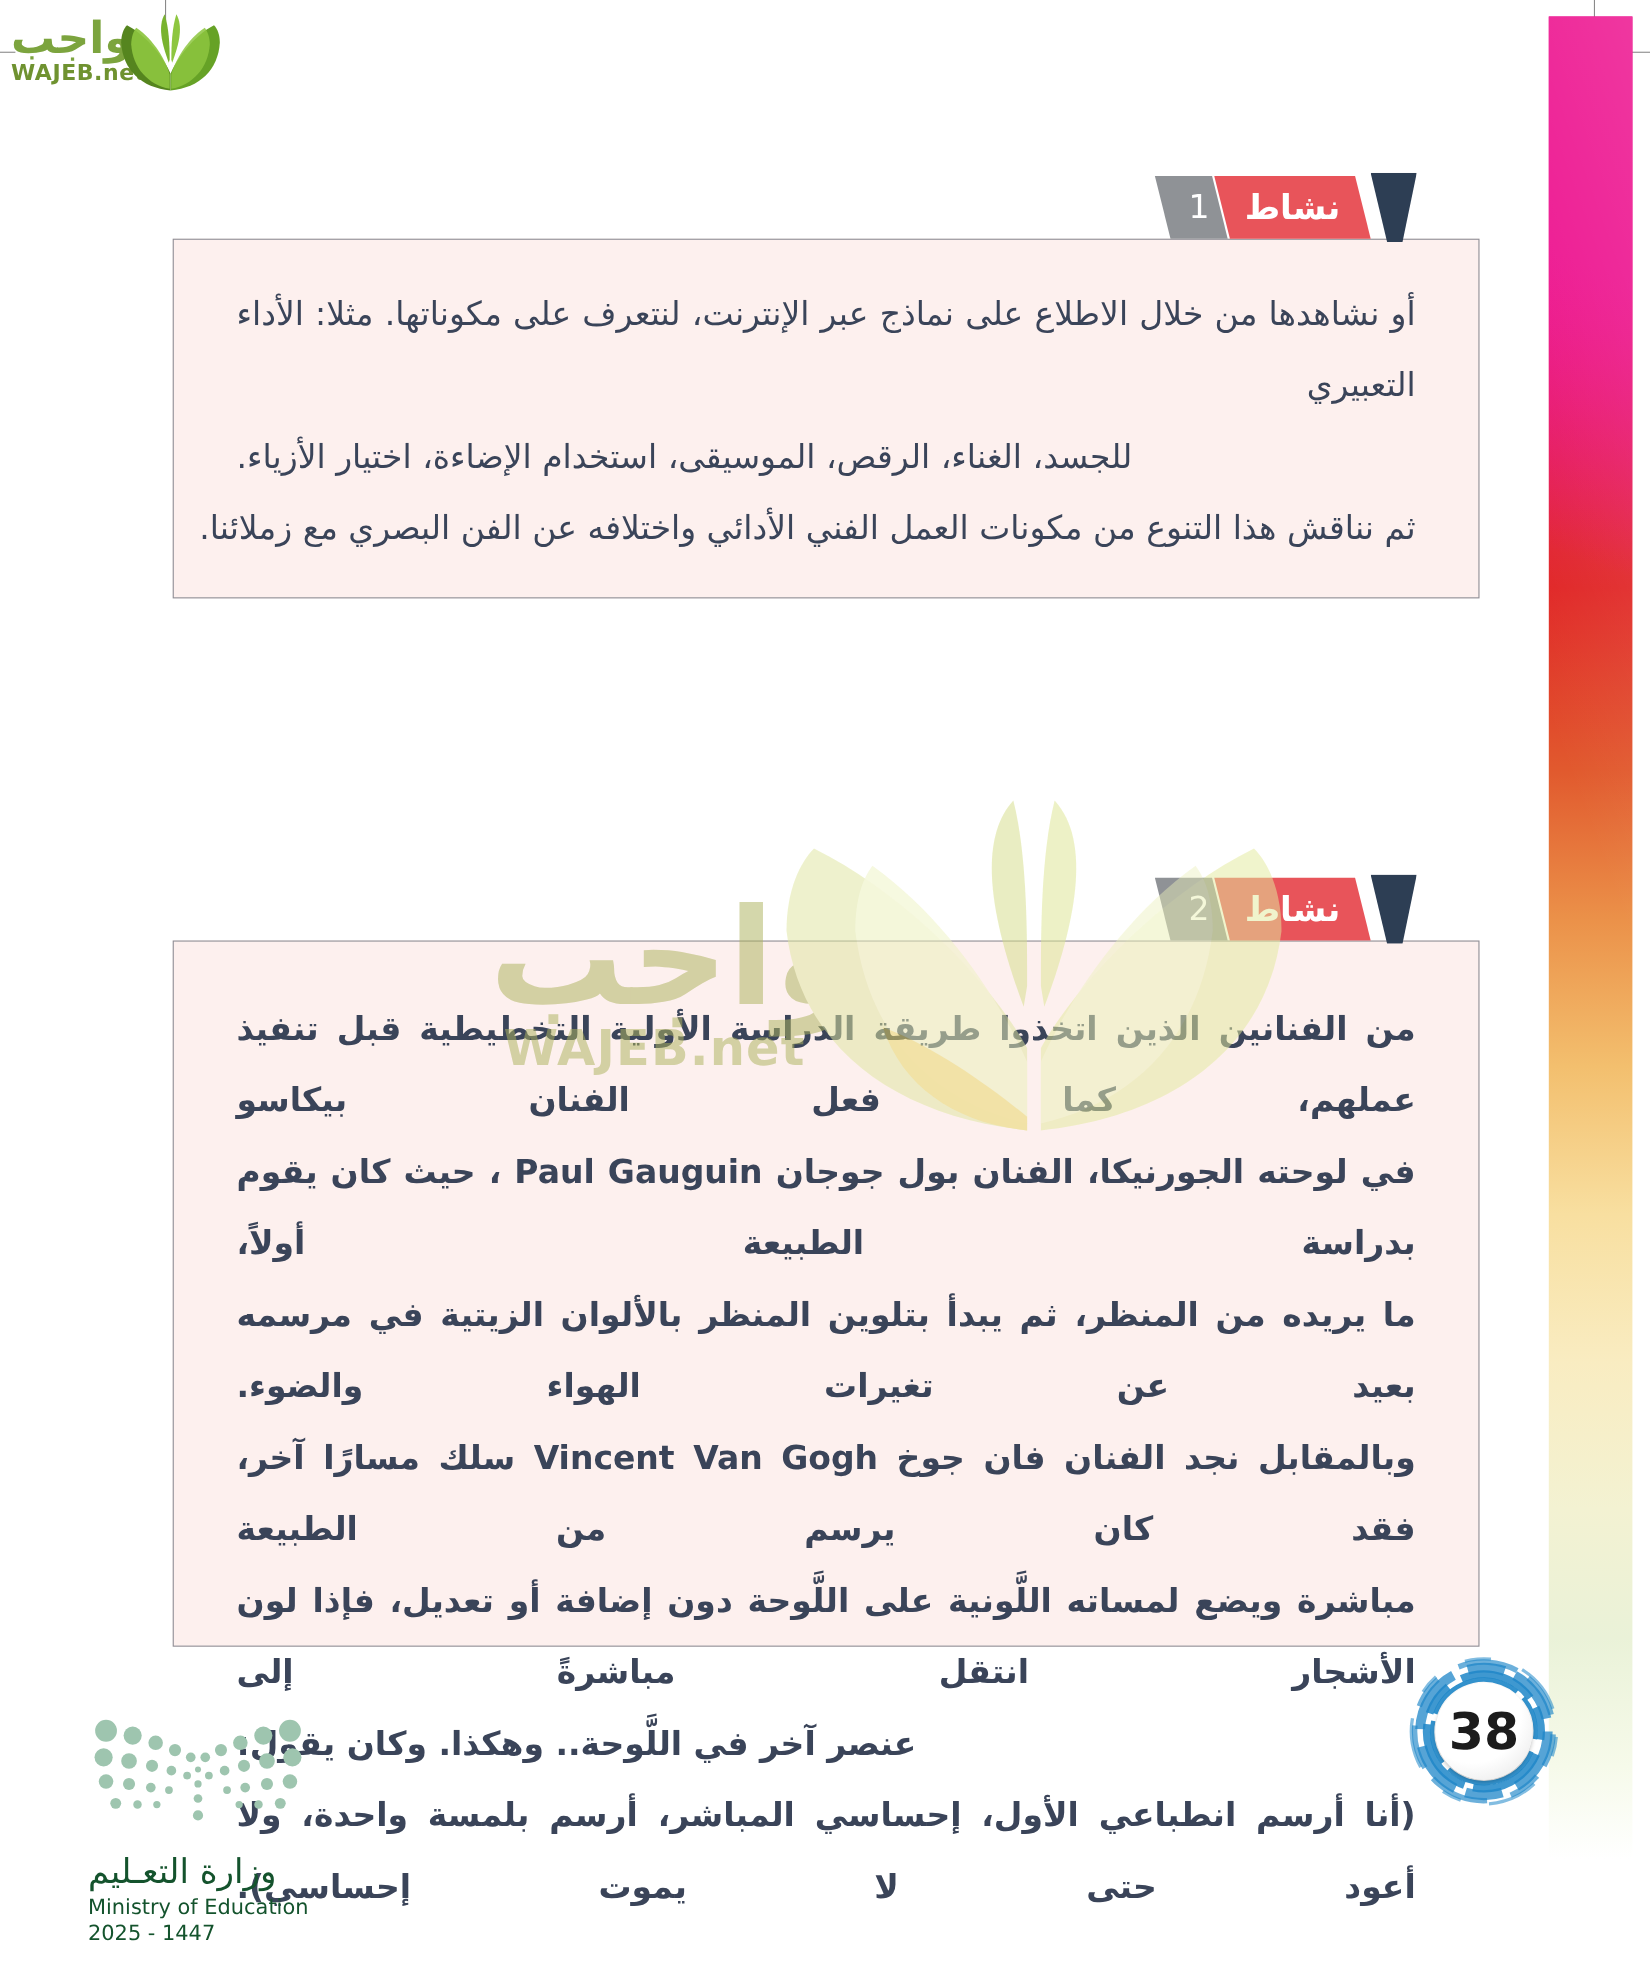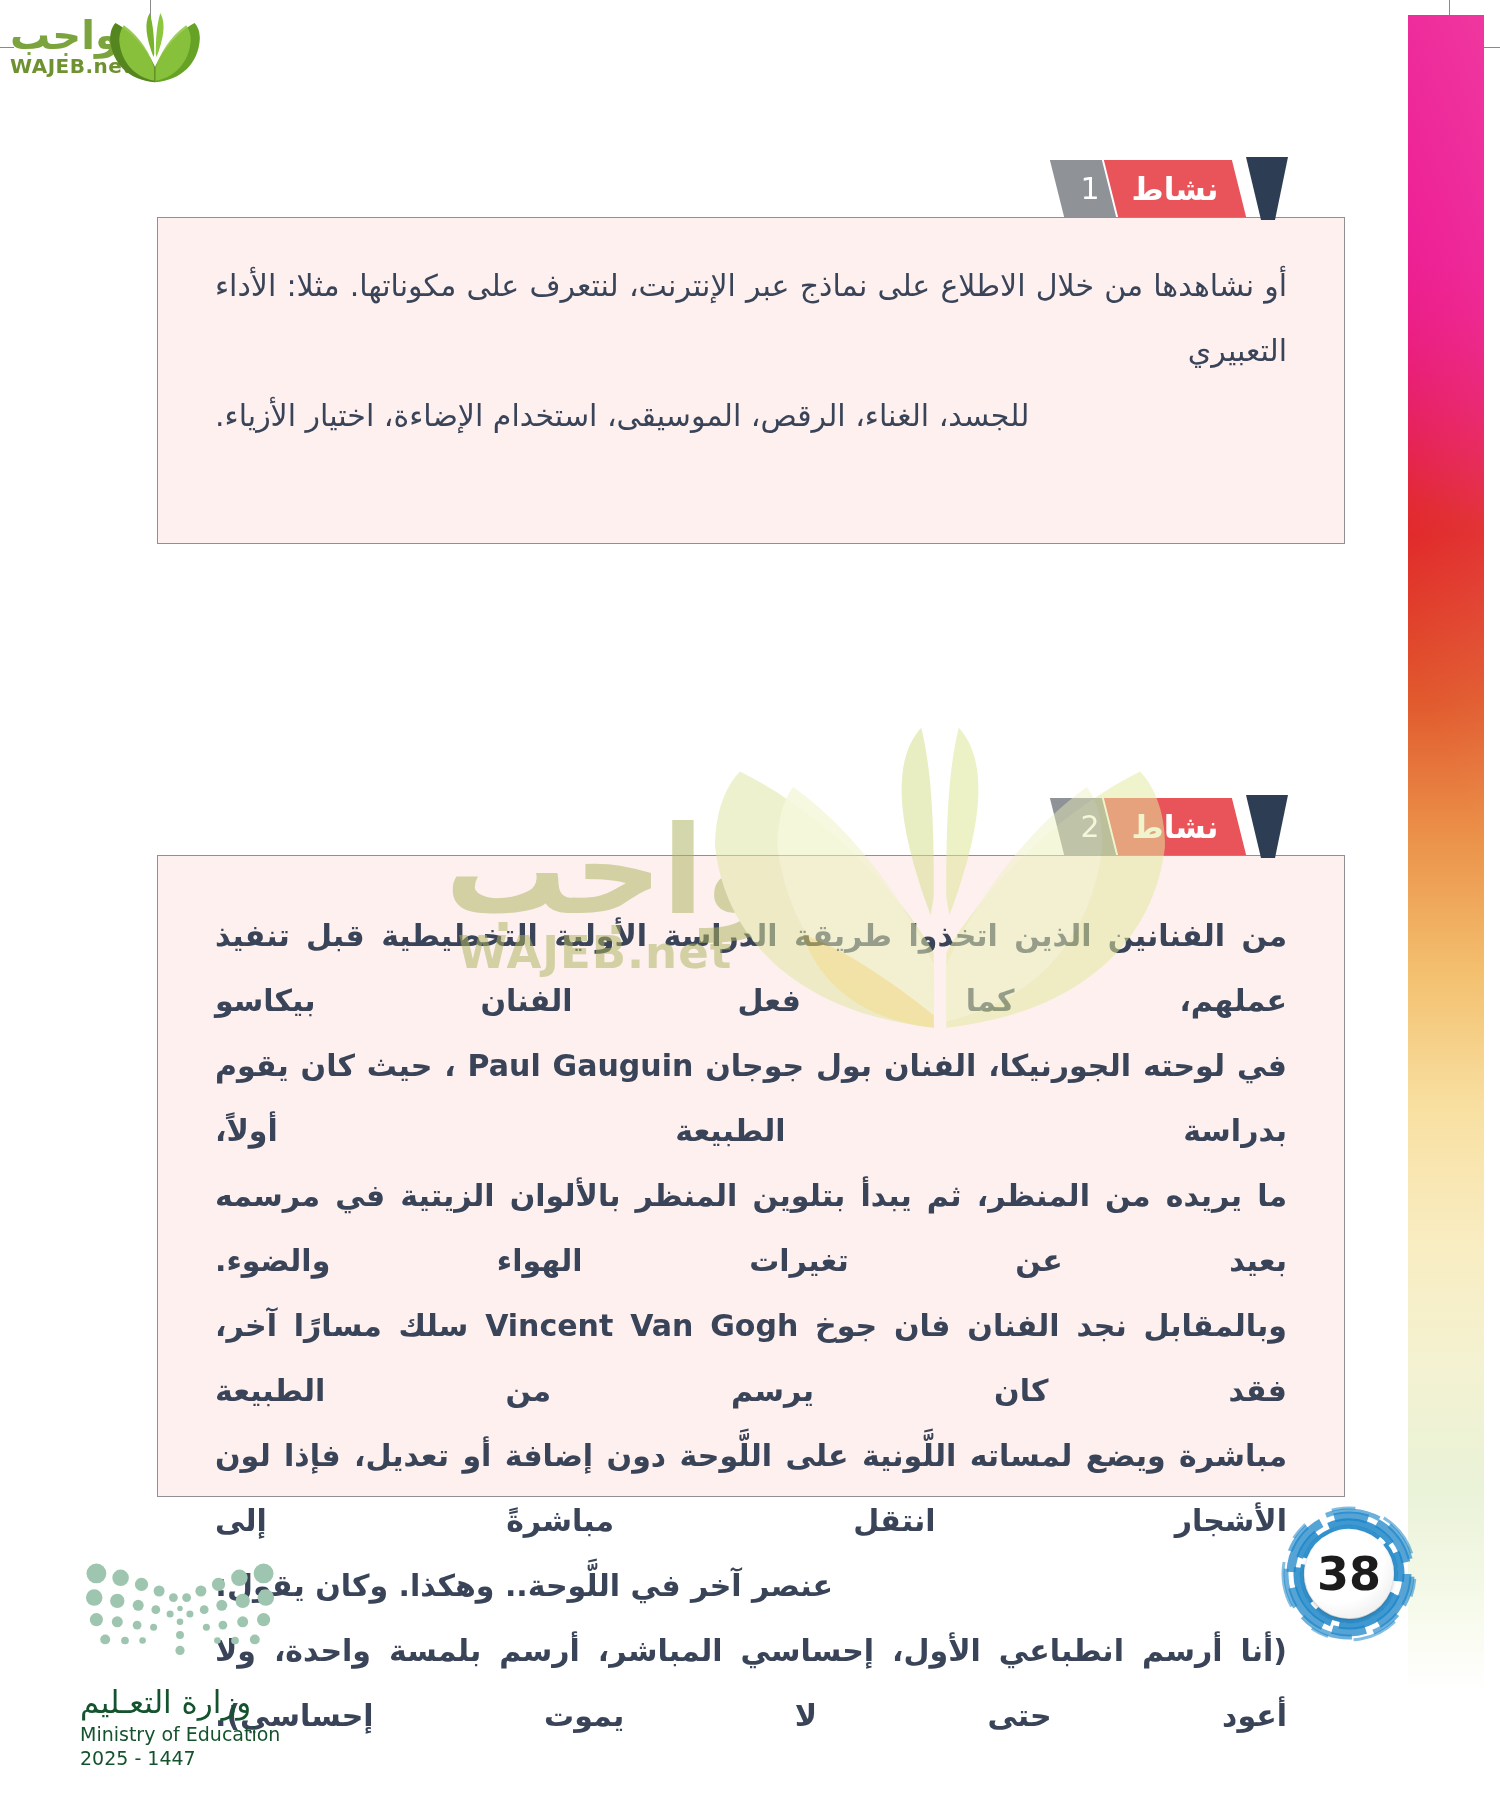--- a/index.html
+++ b/index.html
@@ -113,20 +113,21 @@
         <span class="unskew">1</span>
       </div>
       <div class="seg seg-red">
         <span class="unskew">نشاط</span>
       </div>
       <div class="seg seg-navy"></div>
     </div>
     <div class="box-body">
       <p class="line just">أو نشاهدها من خلال الاطلاع على نماذج عبر الإنترنت، لنتعرف على مكوناتها. مثلا: الأداء التعبيري</p>
       <p class="line right">للجسد، الغناء، الرقص، الموسيقى، استخدام الإضاءة، اختيار الأزياء.</p>
+      <p class="line right">ثم نناقش هذا التنوع من مكونات العمل الفني الأدائي واختلافه عن الفن البصري مع زملائنا.</p>
     </div>
   </section>
 
   <section class="activity box2" style="top:855px;height:642px;">
     <div class="boxframe"></div>
     <div class="tab">
       <div class="seg seg-gray">
         <span class="unskew">2</span>
       </div>
       <div class="seg seg-red">

